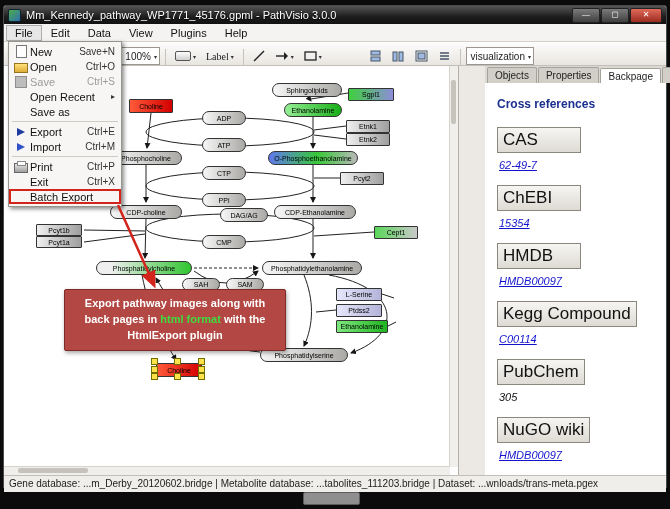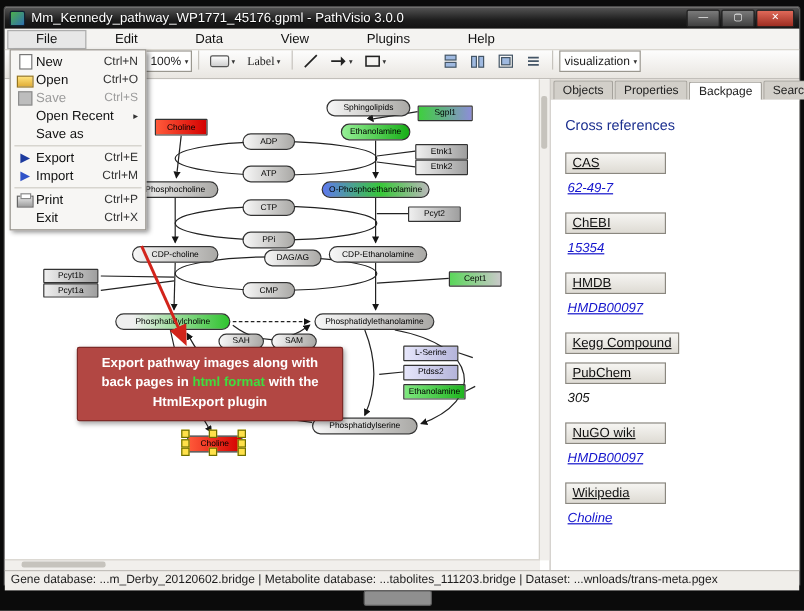--- a/index.html
+++ b/index.html
@@ -14,26 +14,26 @@
   .app-icon{width:11px;height:11px;border-radius:2px;background:linear-gradient(135deg,#4cae4c,#2e6fb0);
             border:1px solid #123;margin-right:5px;flex:none;}
   .title-text{flex:1;white-space:nowrap;overflow:hidden;text-shadow:0 1px 1px #000;}
   .winbtns{display:flex;gap:1px;}
   .wbtn{width:26px;height:13px;border-radius:2px;border:1px solid #222;color:#fff;font-size:8px;line-height:11px;
         text-align:center;background:linear-gradient(#7b7b7b,#3f3f3f);}
   .wbtn.close{background:linear-gradient(#e06a5a,#9c2c20);width:30px;}
 
   .menubar{height:17px;background:#f4f3f1;border-bottom:1px solid #d4d0c8;display:flex;align-items:center;
            font-size:11px;color:#111;padding-left:2px;}
-  .mbar-item{padding:1px 23px;border:1px solid transparent;}
+  .mbar-item{padding:1px 8px;border:1px solid transparent;}
   .mbar-item.open{background:#e7e7e7;border-color:#adadad;}
 
   
   .toolbar{height:23px;background:linear-gradient(#fdfdfd,#e9e6e1);border-bottom:1px solid #c2bfba;
-           display:flex;align-items:flex-start;gap:2px;padding:0 4px;font-size:10px;color:#222;}
+           display:flex;align-items:flex-end;gap:2px;padding:0 4px;font-size:10px;color:#222;}
   .tbtn{display:inline-flex;align-items:center;gap:2px;height:18px;padding:1px 3px;background:transparent;
         border:1px solid transparent;border-radius:2px;font-size:10px;color:#222;font-family:Liberation Serif, serif;}
   .tsep{width:1px;height:16px;background:#c6c3bd;margin:0 3px;flex:none;}
   .tlabel{margin:0 2px 0 4px;}
   .tcombo{display:inline-flex;align-items:center;height:16px;background:#fff;border:1px solid #9a978f;
           padding:0 2px 0 4px;gap:3px;font-size:10px;}
   .tcombo .carr, .tbtn .carr{font-size:6px;color:#333;}
   .mini-rect{width:14px;height:8px;border:1px solid #555;border-radius:2px;background:linear-gradient(#fff,#cfcfcf);display:inline-block;}
   .spacer{flex:1;}
   
@@ -66,30 +66,30 @@
   .c-green{background:linear-gradient(90deg,#96ef96,#17ae17);}
   .c-green2{background:linear-gradient(90deg,#7fe87f,#1fb41f);}
   .c-bluegreen{background:linear-gradient(90deg,#5f79ee,#38c838 55%,#b9b9b9);}
   .c-sgpl1{background:linear-gradient(90deg,#3ecf3e,#8d8dd8);}
   .c-fadegreen{background:linear-gradient(90deg,#efefef 15%,#2fc42f);}
   .c-halfgreen{background:linear-gradient(90deg,#5ad65a,#c9c9c9);}
   .c-lav{background:linear-gradient(90deg,#e6e6fb,#b4b4da);}
   .handle{position:absolute;width:5px;height:5px;background:#ffe14a;border:1px solid #6f6f00;z-index:5;}
 
   
-  .sidebar{position:absolute;right:0;top:0;width:207px;bottom:0;background:#f4f3f1;}
+  .sidebar{position:absolute;right:0;top:0;width:181px;bottom:0;background:#f4f3f1;}
   .tabsbar{height:17px;background:#dcd9d3;border-bottom:1px solid #b5b2ac;display:flex;align-items:flex-end;font-size:10px;padding-left:2px;}
   .tab{padding:2px 7px;border:1px solid #a5a29c;border-bottom:none;background:#d2cfc9;margin-right:1px;border-radius:2px 2px 0 0;color:#222;}
   .tab.active{background:#fff;position:relative;top:1px;}
   .sidecontent{position:absolute;left:0;right:0;top:17px;bottom:0;background:#fff;padding:8px 12px;box-sizing:border-box;
                font-size:11px;overflow:hidden;}
-  .bp-title{color:#1b2f8f;font-weight:normal;font-size:12px;margin:6px 0 16px 0;}
+  .bp-title{color:#1b2f8f;font-weight:bold;font-size:12px;margin:6px 0 16px 0;}
   .bp-section{margin-bottom:7px;}
-  .bp-head{display:inline-block;min-width:84px;box-sizing:border-box;padding:2px 5px;font-size:11px;color:#111;
-           border:1px solid #8a877f;background:linear-gradient(#f6f5f2,#dedbd4);text-decoration:underline;}
+  .bp-head{display:inline-block;min-width:84px;box-sizing:border-box;padding:2px 5px;font-size:17px;color:#111;
+           border:1px solid #8a877f;background:linear-gradient(#f6f5f2,#dedbd4);}
   .bp-val{display:block;margin:6px 0 14px 2px;font-size:11px;font-style:italic;}
   a.bp-link{color:#1414cc;text-decoration:underline;}
   .bp-plain{color:#111;}
 
   
   .statusbar{height:16px;background:#f0eeea;border-top:1px solid #c2bfba;font-size:10px;line-height:15px;
              padding:0 5px;color:#1c1c1c;white-space:nowrap;overflow:hidden;}
 
   
   .filemenu{position:absolute;left:4px;top:35px;width:112px;background:#f7f6f4;border:1px solid #98958e;
@@ -318,20 +318,21 @@
         <div class="bp-section">
           <span class="bp-head">ChEBI</span>
           <span class="bp-val"><a class="bp-link" href="#">15354</a></span>
         </div>
         <div class="bp-section">
           <span class="bp-head">HMDB</span>
           <span class="bp-val"><a class="bp-link" href="#">HMDB00097</a></span>
         </div>
         <div class="bp-section">
           <span class="bp-head">Kegg Compound</span>
+          <span class="bp-val"><a class="bp-link" href="#">C00114</a></span>
         </div>
         <div class="bp-section">
           <span class="bp-head">PubChem</span>
           <span class="bp-val bp-plain">305</span>
         </div>
         <div class="bp-section">
           <span class="bp-head">NuGO wiki</span>
           <span class="bp-val"><a class="bp-link" href="#">HMDB00097</a></span>
         </div>
         <div class="bp-section">
@@ -344,21 +345,21 @@
   </div>
 
   <div class="statusbar">Gene database: ...m_Derby_20120602.bridge | Metabolite database: ...tabolites_111203.bridge | Dataset: ...wnloads/trans-meta.pgex</div>
 
   <div class="filemenu">
     <div class="mitem">
       <span class="mic">
           <span class="ic-page"></span>
         </span>
       <span class="mlabel">New</span>
-      <span class="mshort">Ctrl+N</span>
+      <span class="mshort">Save+N</span>
     </div>
     <div class="mitem">
       <span class="mic">
           <span class="ic-folder"></span>
         </span>
       <span class="mlabel">Open</span>
       <span class="mshort">Ctrl+O</span>
     </div>
     <div class="mitem disabled">
       <span class="mic">
@@ -397,20 +398,25 @@
       <span class="mic">
           <span class="ic-printer"></span>
         </span>
       <span class="mlabel">Print</span>
       <span class="mshort">Ctrl+P</span>
     </div>
     <div class="mitem">
       <span class="mic"></span>
       <span class="mlabel">Exit</span>
       <span class="mshort">Ctrl+X</span>
+    </div>
+    <div class="mitem highlighted">
+      <span class="mic"></span>
+      <span class="mlabel">Batch Export</span>
+      <span class="mshort"></span>
     </div>
   </div>
 
 </div>
 
 <div class="annotation">
   <span>Export pathway images along with back pages in </span><span class="hl">html format</span><span> with the HtmlExport plugin</span>
 </div>
 
 <svg class="arrow-overlay" width="670" height="509">

